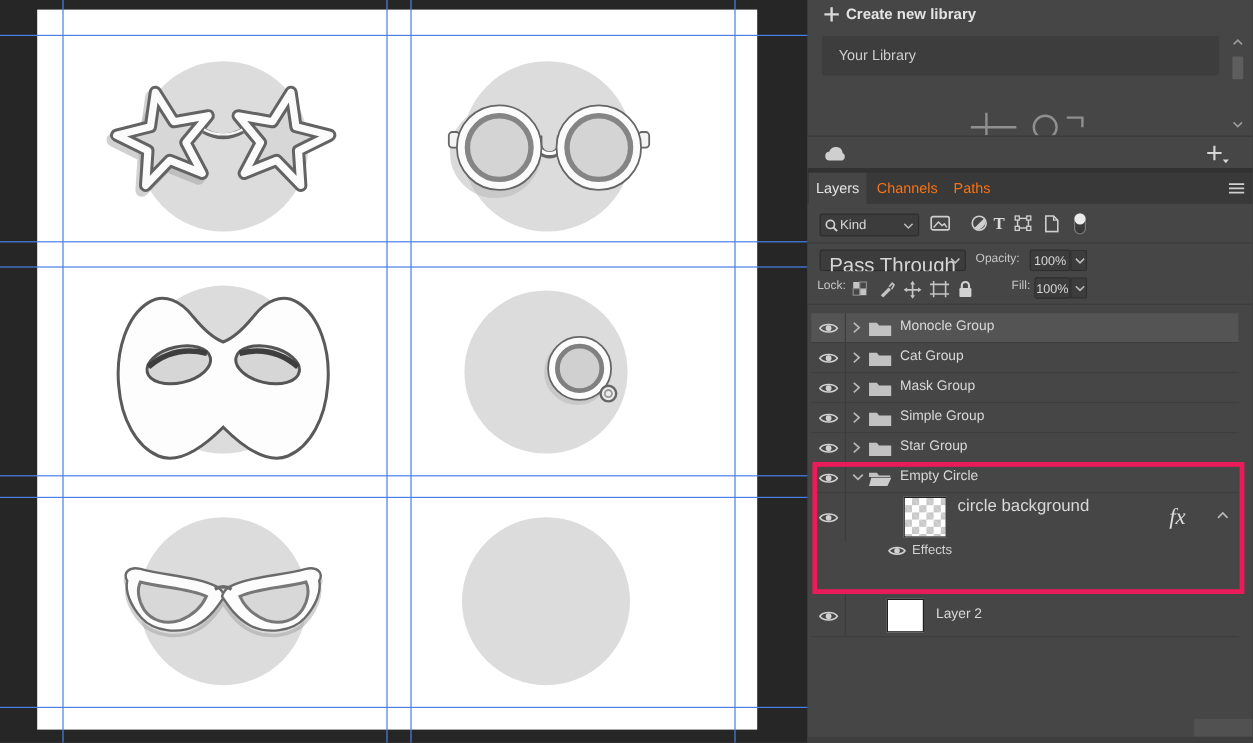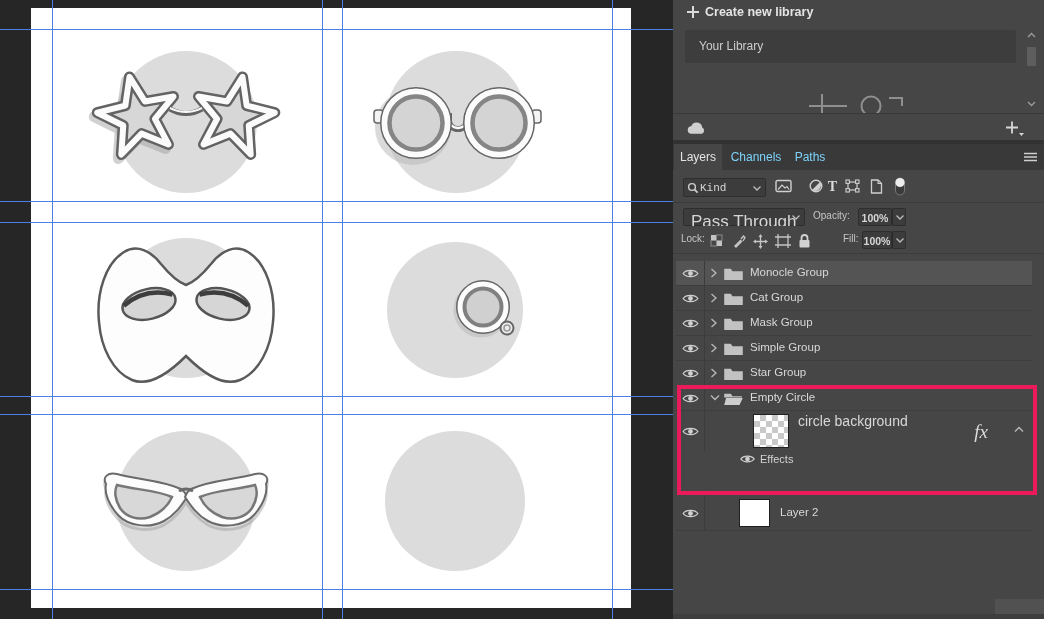--- a/index.html
+++ b/index.html
@@ -27,42 +27,42 @@
   #lib-scroll .thumb { position:absolute; left:4px; top:17px; width:9px; height:19px; background:#5e5e5e; border-radius:1px; }
   #lib-scroll .chev-up { position:absolute; left:4px; top:2px; }
   #lib-scroll .chev-dn { position:absolute; left:4px; top:71px; }
   #lib-art { position:absolute; left:128px; top:90px; }
   #lib-bottom { position:absolute; left:0; top:113px; width:371px; height:27px; border-top:1px solid #393939; background:#464646; }
   #cloud { position:absolute; left:13px; top:7px; }
   #lib-add { position:absolute; left:332px; top:6px; }
   #panel-divider { position:absolute; left:0; top:140px; width:371px; height:4px; background:#323232; }
   
   #tabbar { position:absolute; left:0; top:144px; width:371px; height:26px; background:#393939; }
-  .tab { position:absolute; top:0; height:26px; line-height:26px; text-align:center; font-size:12px; color:#7dd3fc; }
+  .tab { position:absolute; top:0; height:26px; line-height:26px; text-align:center; font-size:12px; color:#f97316; }
   .tab.active { background:#464646; color:#e4e4e4; }
   #tab-layers { left:1px; width:48px; }
   #tab-channels { left:54px; width:58px; }
   #tab-paths { left:116px; width:42px; }
   #panel-menu { position:absolute; left:351px; top:8px; }
   .prow { position:absolute; left:0; width:371px; background:#464646; }
   #filter-row { top:170px; height:33px; border-bottom:1px solid #3c3c3c; }
   #blend-row  { top:203px; height:27px; }
   #lock-row   { top:226px; height:28px; border-bottom:1px solid #3c3c3c; }
   .well { position:absolute; background:#3c3c3c; border:1px solid #2e2e2e; border-radius:2px; }
   #kind-box { left:10px; top:8px; width:83px; height:19px; }
-  #kind-box span { position:absolute; left:16px; top:3px; font-size:11px; color:#d6d6d6;font-family:Liberation Mono, monospace; }
+  #kind-box span { position:absolute; left:16px; top:3px; font-size:11px; color:#d6d6d6; }
   #kind-box .sicon { position:absolute; left:3px; top:3px; }
   #kind-box .dchev { position:absolute; right:4px; top:7px; }
   .fic { position:absolute; top:9px; }
   #blend-box { left:10px; top:5px; width:122px; height:18px; }
   #blend-box span { position:absolute; left:7px; top:3px; font-size:17px; color:#d6d6d6; }
   #blend-box .dchev { position:absolute; right:4px; top:6px; }
   .inl-label { position:absolute; top:7px; font-size:10px; color:#c6c6c6; }
   .val-box { position:absolute; top:5px; height:18px; background:#3c3c3c; border:1px solid #2e2e2e; border-radius:2px; }
-  .val-box .v { position:absolute; left:0; top:3px; width:100%; text-align:center; font-size:10.5px; color:#d6d6d6;font-weight:bold; }
+  .val-box .v { position:absolute; left:0; top:3px; width:100%; text-align:center; font-size:10.5px; color:#d6d6d6; }
   .chev-cell { position:absolute; top:5px; width:14px; height:18px; background:#3c3c3c; border:1px solid #2e2e2e; border-left:1px solid #2a2a2a; border-radius:0 2px 2px 0; }
   .chev-cell svg { position:absolute; left:3px; top:6px; }
   .lic { position:absolute; top:8px; }
   
   .lrow { position:absolute; left:3px; width:356px; background:#464646; border-bottom:1px solid #3e3e3e; }
   .lrow.sel { background:#545454; }
   .eyecell { position:absolute; left:0; top:0; bottom:0; width:29px; border-right:1px solid #3c3c3c; }
   .eyecell svg { position:absolute; left:6px; top:50%; margin-top:-5px; }
   .rbody { position:absolute; left:30px; top:0; bottom:0; right:0; }
   .chev { position:absolute; left:4px; top:50%; margin-top:-5px; }

